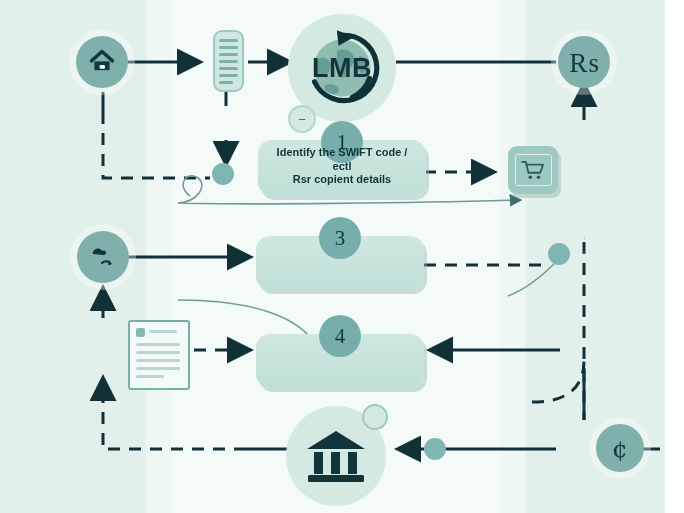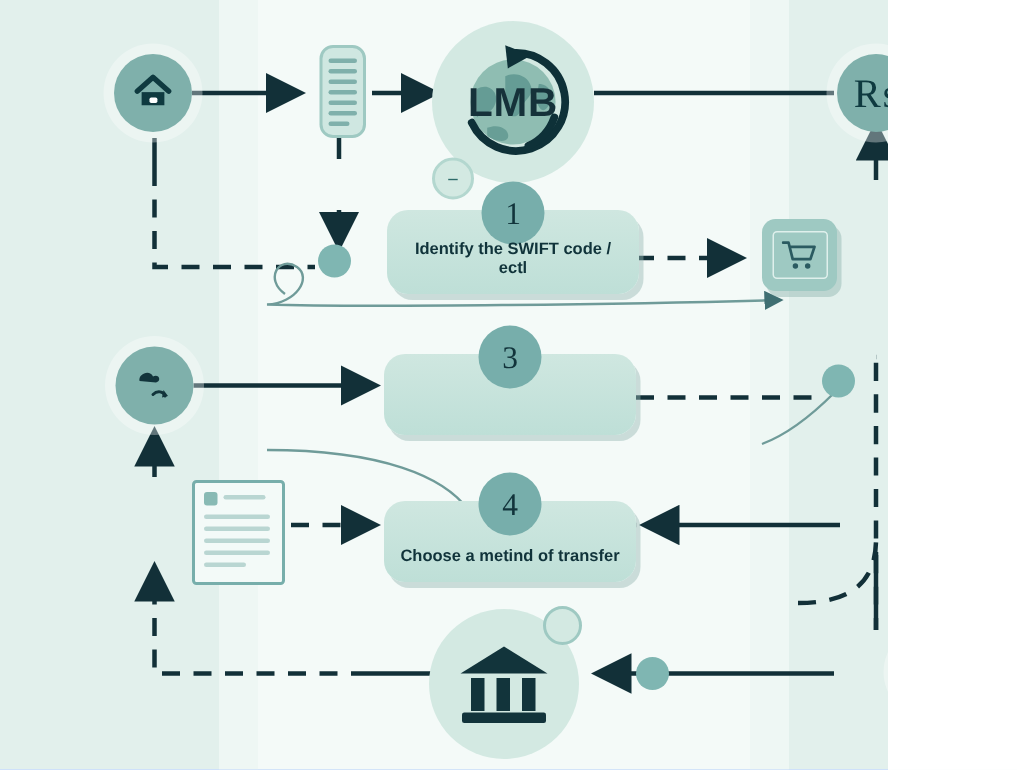--- a/index.html
+++ b/index.html
@@ -1,17 +1,17 @@
 <!DOCTYPE html>
 <html><head>
 <meta charset="utf-8">
 <style>
   html,body{margin:0;padding:0;background:#ffffff;}
   body{font-family:"Liberation Sans",sans-serif;}
-  #stage{position:relative;width:592px;height:513px;overflow:hidden;background:#3b82f6;}
+  #stage{position:relative;width:665px;height:513px;overflow:hidden;background:#be185d;}
   #bgsvg,#linesvg{position:absolute;left:0;top:0;width:684px;height:513px;}
   #linesvg{pointer-events:none;}
   .node{position:absolute;}
 
   
   .circ{border-radius:50%;display:flex;align-items:center;justify-content:center;
         box-shadow:0 0 0 7px rgba(255,255,255,0.34);}
   .circ-fill{background:#7fb0ab;}
   .glyph{color:#0f3a40;font-family:"DejaVu Serif",serif;line-height:1;}
 
@@ -157,20 +157,21 @@
   </div>
 
   <div class="node circ circ-fill" style="left:558px;top:36px;width:52px;height:52px;">
     <span class="glyph" style="font-size:27px;">₨</span>
   </div>
 
   <div class="step" style="left:258px;top:140px;width:168px;height:56px;">
     <div class="step-badge">1</div>
     <div class="step-text">
       <div>Identify the SWIFT code / ectl</div>
+      <div>Rsr copient details</div>
     </div>
   </div>
   <div class="dot" style="left:212px;top:163px;width:22px;height:22px;"></div>
 
   <div class="card" style="left:508px;top:146px;width:50px;height:48px;">
     <div class="card-inner">
       <svg width="24" height="20" viewBox="0 0 26 22">
         <path d="M1 2 L5 2 L8 14 L21 14 L24 5 L6 5" fill="none" stroke="#2b5b61" stroke-width="2" stroke-linecap="round" stroke-linejoin="round"></path>
         <circle cx="10" cy="19" r="2" fill="#2b5b61"></circle>
         <circle cx="19" cy="19" r="2" fill="#2b5b61"></circle>
@@ -196,23 +197,20 @@
     <div class="ln" style="left:19px;top:8px;width:28px;"></div>
     <div class="ln" style="left:6px;top:21px;width:44px;"></div>
     <div class="ln" style="left:6px;top:29px;width:44px;"></div>
     <div class="ln" style="left:6px;top:37px;width:44px;"></div>
     <div class="ln" style="left:6px;top:45px;width:44px;"></div>
     <div class="ln" style="left:6px;top:53px;width:28px;"></div>
   </div>
 
   <div class="step" style="left:256px;top:334px;width:168px;height:54px;">
     <div class="step-badge">4</div>
-    <div class="step-text">
-      <div>Choose a metind of transfer</div>
-    </div>
   </div>
 
   <div class="hub" style="left:286px;top:406px;width:100px;height:100px;">
     <svg width="66" height="62" viewBox="0 0 66 62">
       <path d="M33 6 L62 24 L4 24 Z" fill="#12343b"></path>
       <rect x="11" y="27" width="9" height="22" fill="#12343b"></rect>
       <rect x="28" y="27" width="9" height="22" fill="#12343b"></rect>
       <rect x="45" y="27" width="9" height="22" fill="#12343b"></rect>
       <rect x="5" y="50" width="56" height="7" rx="1.5" fill="#12343b"></rect>
     </svg>

